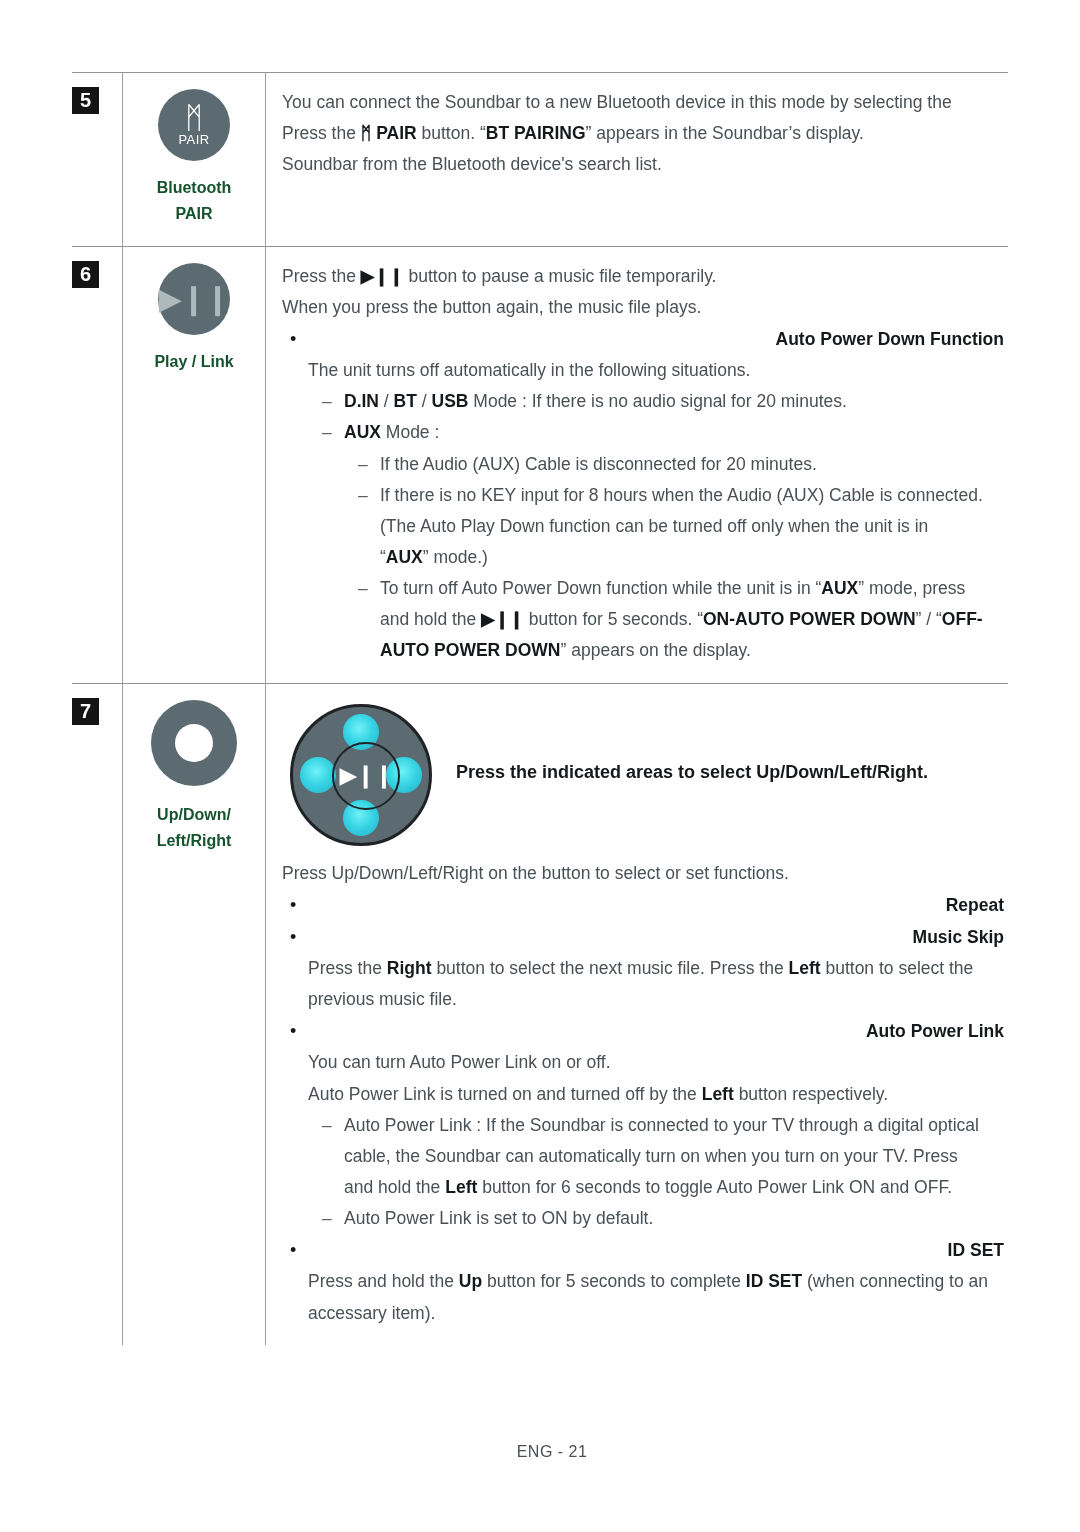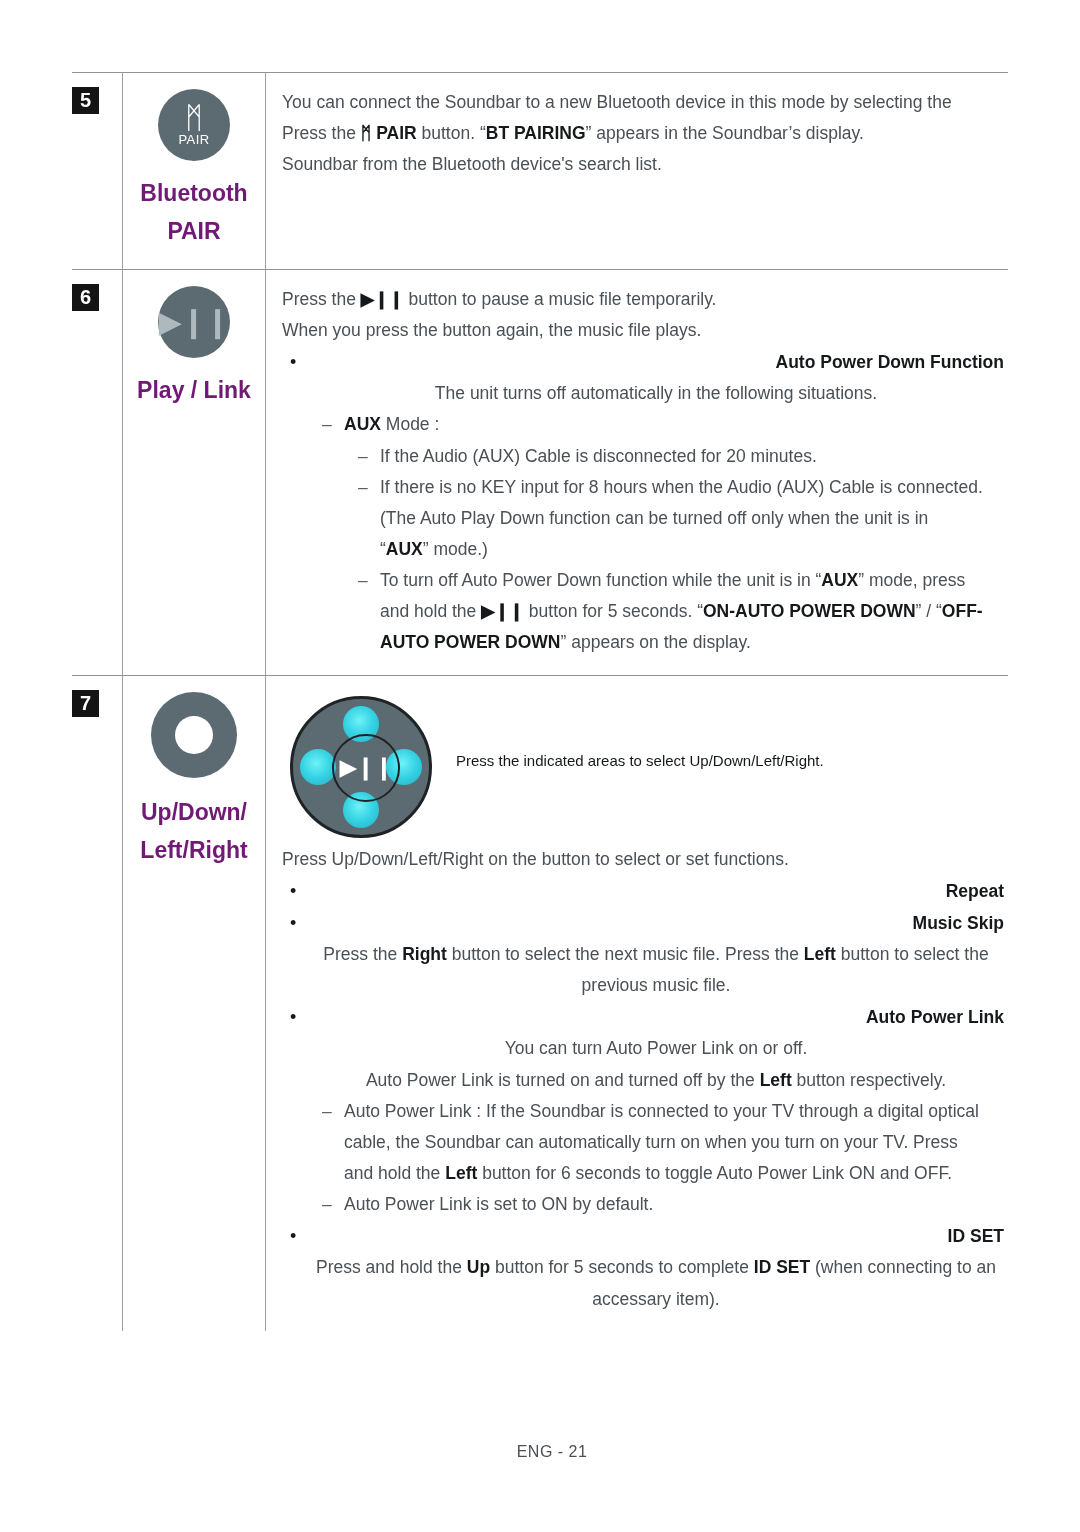--- a/index.html
+++ b/index.html
@@ -117,23 +117,23 @@
   .icon-donut::after {
     content: "";
     position: absolute;
     left: 50%; top: 50%;
     width: 38px; height: 38px;
     margin: -19px 0 0 -19px;
     border-radius: 50%;
     background: #ffffff;
   }
   .icon-caption {
-    font-size: 23px;
+    font-size: 16px;
     font-weight: bold;
-    color: #701a75;
+    color: #14532d;
     line-height: 1.65;
   }
 
   
   .t {
     font-size: 17.5px;
     line-height: 1.78;
     color: #4a5055;
   }
   .t b, .b {
@@ -155,21 +155,20 @@
     top: -1px;
     color: #16191c;
     font-size: 18px;
   }
   .bullet-title {
     font-weight: bold;
     color: #16191c;
   }
   .sub {
     padding-left: 26px;
-    text-align: center;
   }
   .dash {
     position: relative;
     padding-left: 62px;
   }
   .dash::before {
     content: "\2013";
     position: absolute;
     left: 40px;
     top: 0;
@@ -235,27 +234,28 @@
     background: radial-gradient(circle at 45% 40%, #6ff2f8 0%, #35d3e3 48%, #2ec2d6 72%, rgba(46,194,214,0.25) 92%, rgba(46,194,214,0) 100%);
     z-index: 2;
   }
   .dot-up    { left: 61px;  top: 14px; }
   .dot-down  { left: 61px;  top: 100px; }
   .dot-left  { left: 18px;  top: 57px; }
   .dot-right { left: 104px; top: 57px; }
 
   .r7-note {
     flex: 1 1 auto;
-    font-size: 15px;
-    font-weight: normal;
+    font-size: 18px;
+    font-weight: bold;
     color: #16191c;
     padding-top: 58px;
     padding-left: 6px;
   }
   .r7-rest {
+    margin-top: 6px;
   }
 
   
   .row.last { border-bottom: none; }
 
   
   .footer {
     position: absolute;
     left: 12px;
     top: 1443px;
@@ -308,20 +308,21 @@
 
       <div class="col-body t">
         <p class="line"><span>Press the </span><b>▶❙❙</b><span> button to pause a music file temporarily.</span></p>
         <p class="line">When you press the button again, the music file plays.</p>
 
         <div class="bullet">
           <span class="bullet-title">Auto Power Down Function</span>
         </div>
         <p class="line sub">The unit turns off automatically in the following situations.</p>
 
+        <p class="line dash"><b>D.IN</b><span> / </span><b>BT</b><span> / </span><b>USB</b><span> Mode : If there is no audio signal for 20 minutes.</span></p>
 
         <p class="line dash"><b>AUX</b><span> Mode :</span></p>
 
         <p class="line dash2">If the Audio (AUX) Cable is disconnected for 20 minutes.</p>
 
         <p class="line dash2">
             <span class="hang">If there is no KEY input for 8 hours when the Audio (AUX) Cable is connected.</span>
             <span class="hang">(The Auto Play Down function can be turned off only when the unit is in</span>
             <span class="hang"><span>“</span><b>AUX</b><span>” mode.)</span></span>
           </p>

